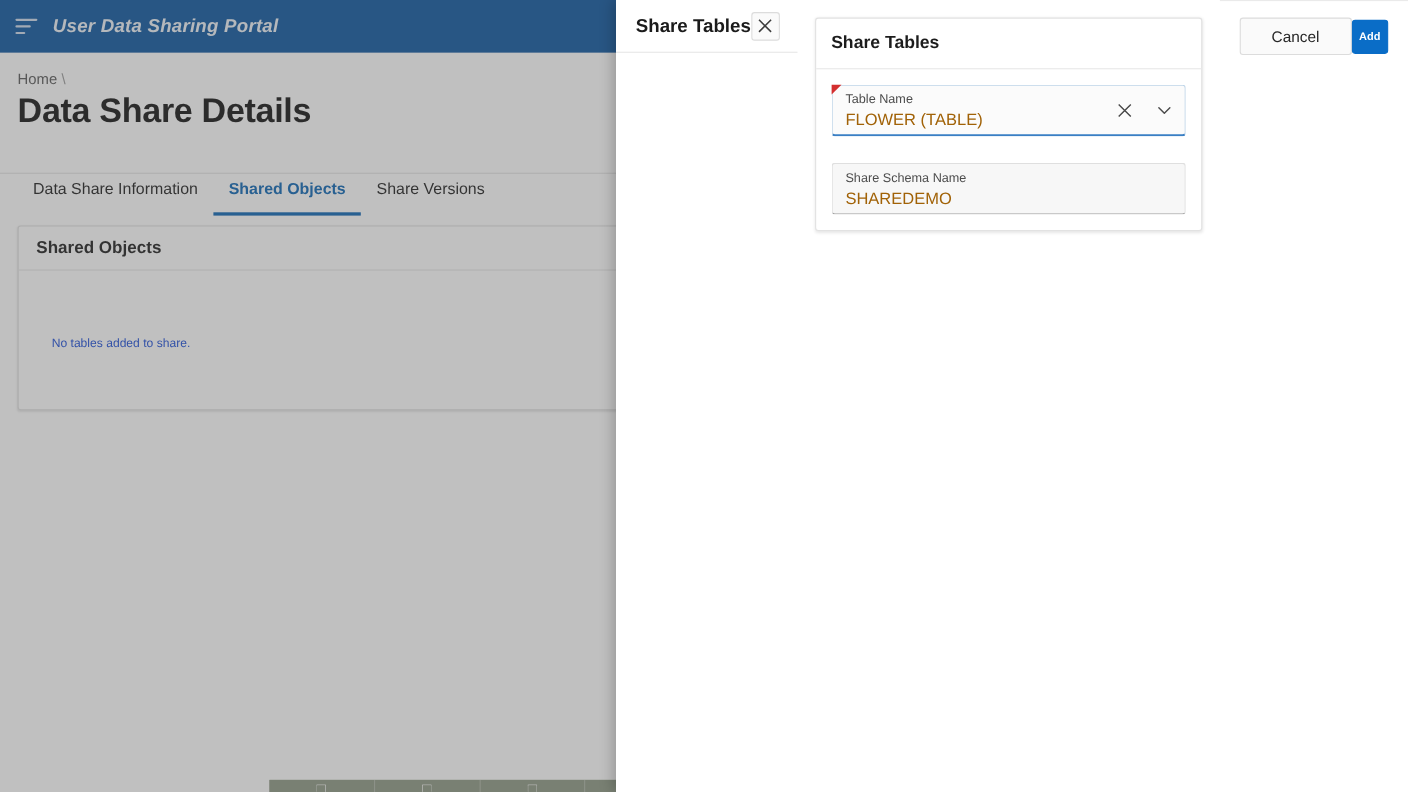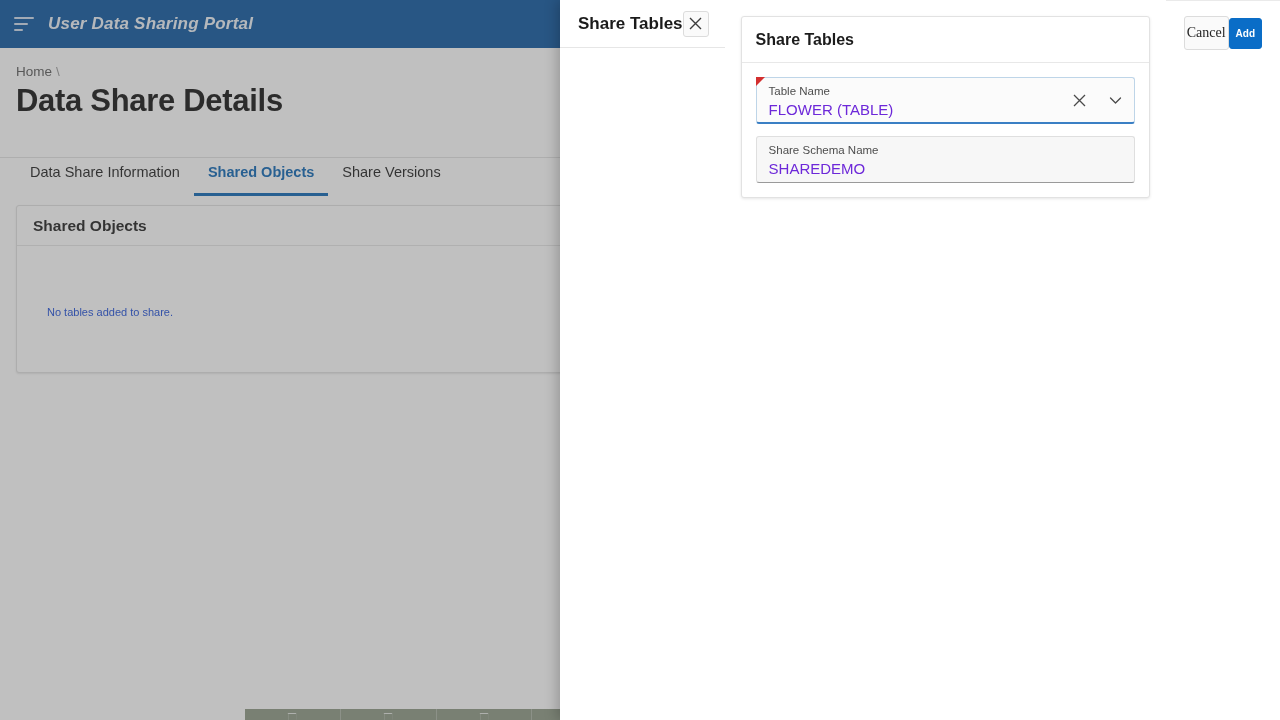--- a/index.html
+++ b/index.html
@@ -121,32 +121,32 @@
   #form-card-head {
     height: 46px; border-bottom: 1px solid #e8e8e8;
     display: flex; align-items: center; padding: 0 14px;
     font-size: 16px; font-weight: 700; color: #1c1c1c;
   }
   #form-card-body { padding: 14px; }
 
   .field {
     position: relative; background: #f7f7f7;
     border: 1px solid #dfdfdf; border-bottom: 1px solid #9a9a9a;
-    border-radius: 3px; height: 47px; margin-bottom: 12px;
+    border-radius: 3px; height: 47px; margin-bottom: 24px;
     padding: 6px 10px 0 12px;
   }
   .field:last-child { margin-bottom: 0; }
   .field.focused {
     background: #fbfbfb;
     border: 1px solid #bed5e8; border-bottom: 2px solid #3a7fc4;
     display: flex; align-items: stretch; padding: 0;
   }
   .field .f-inner { flex: 1; padding: 6px 0 0 12px; }
   .f-label { font-size: 11.5px; color: #4d4d4d; line-height: 14px; }
-  .f-value { font-size: 15px; color: #6d28d9; line-height: 22px; margin-top: 1px; }
+  .f-value { font-size: 15px; color: #a16207; line-height: 22px; margin-top: 1px; }
   .req-corner {
     position: absolute; top: -1px; left: -1px;
     width: 0; height: 0;
     border-top: 9px solid #d32f2f;
     border-right: 9px solid transparent;
   }
   .f-actions { display: flex; align-items: center; }
   .f-clear {
     width: 34px; height: 100%; display: flex; align-items: center; justify-content: center;
     color: #4c4c4c; cursor: pointer; font-size: 16px;
@@ -155,23 +155,23 @@
   .f-caret {
     width: 36px; height: 100%; display: flex; align-items: center; justify-content: center;
     color: #4c4c4c; cursor: pointer;
   }
 
   #modal-foot {
     height: 65px; min-height: 65px; border-top: 1px solid #eaeaea;
     display: flex; align-items: center; padding: 0 18px;
   }
   #cancel-btn {
-    font-family: Liberation Serif, serif; font-size: 14px; color: #262626;
+    font-family: Liberation Sans, sans-serif; font-size: 14px; color: #262626;
     background: #fafafa; border: 1px solid #dcdcdc; border-radius: 3px;
-    padding: 8px 2px; cursor: pointer;
+    padding: 8px 28px; cursor: pointer;
   }
   #add-btn {
     margin-left: auto;
     font-family: inherit; font-size: 10px; font-weight: 700; color: #fff;
     background: #0a6dc7; border: 1px solid #0a6dc7; border-radius: 3px;
     padding: 9px 6px; cursor: pointer;
   }
 </style>
 </head>
 <body>

